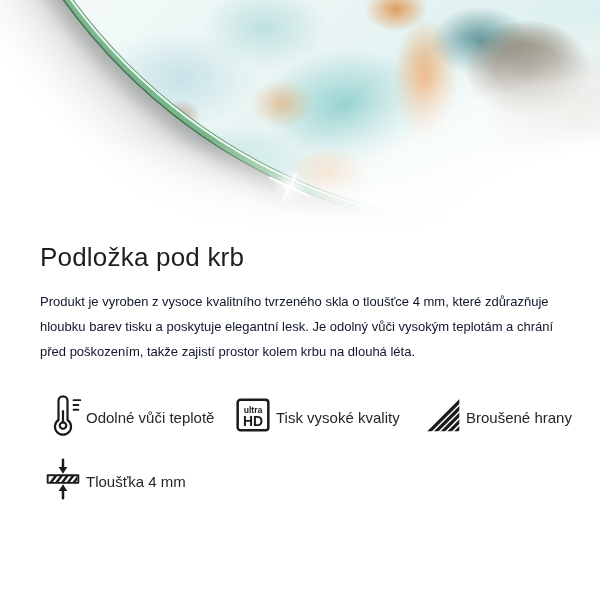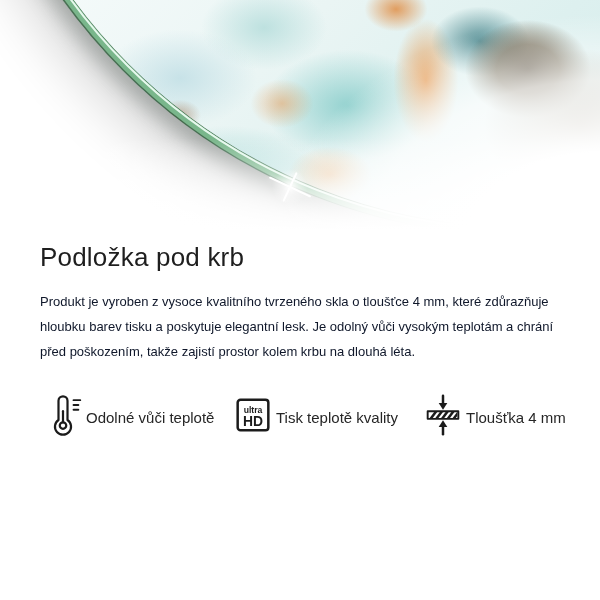--- a/index.html
+++ b/index.html
@@ -106,25 +106,45 @@
   </div>
 
   <div class="feature">
     <div class="icon-box">
       <svg class="ico" width="46" height="46" viewBox="0 0 48 48">
         <rect x="8" y="8" width="32" height="32" rx="3" stroke-width="2.6"></rect>
         <text x="24" y="21.5" font-size="9" text-anchor="middle">ultra</text>
         <text x="24" y="35" font-size="14.5" text-anchor="middle">HD</text>
       </svg>
     </div>
-    <div class="feature-label">Tisk teplotě kvality</div>
+    <div class="feature-label">Tisk vysoké kvality</div>
   </div>
 
 
 
+  <div class="feature">
+    <div class="icon-box">
+      <svg class="ico" width="46" height="46" viewBox="0 0 48 48">
+        <defs>
+          <clipPath id="triClip">
+              <path d="M5 41 L41 5 L41 41 Z"></path>
+            </clipPath>
+        </defs>
+        <g clip-path="url(#triClip)" stroke-width="3.4">
+          <line x1="10" y1="48" x2="48" y2="10"></line>
+          <line x1="17" y1="48" x2="48" y2="17"></line>
+          <line x1="24" y1="48" x2="48" y2="24"></line>
+          <line x1="31" y1="48" x2="48" y2="31"></line>
+          <line x1="38" y1="48" x2="48" y2="38"></line>
+          <line x1="3" y1="48" x2="48" y2="3"></line>
+        </g>
+      </svg>
+    </div>
+    <div class="feature-label">Broušené hrany</div>
+  </div>
 
   <div class="feature">
     <div class="icon-box">
       <svg class="ico" width="46" height="46" viewBox="0 0 48 48">
         <defs>
           <clipPath id="barClip">
               <rect x="9" y="20.5" width="30" height="7"></rect>
             </clipPath>
         </defs>
         <rect x="8" y="20" width="32" height="8" stroke-width="2"></rect>

